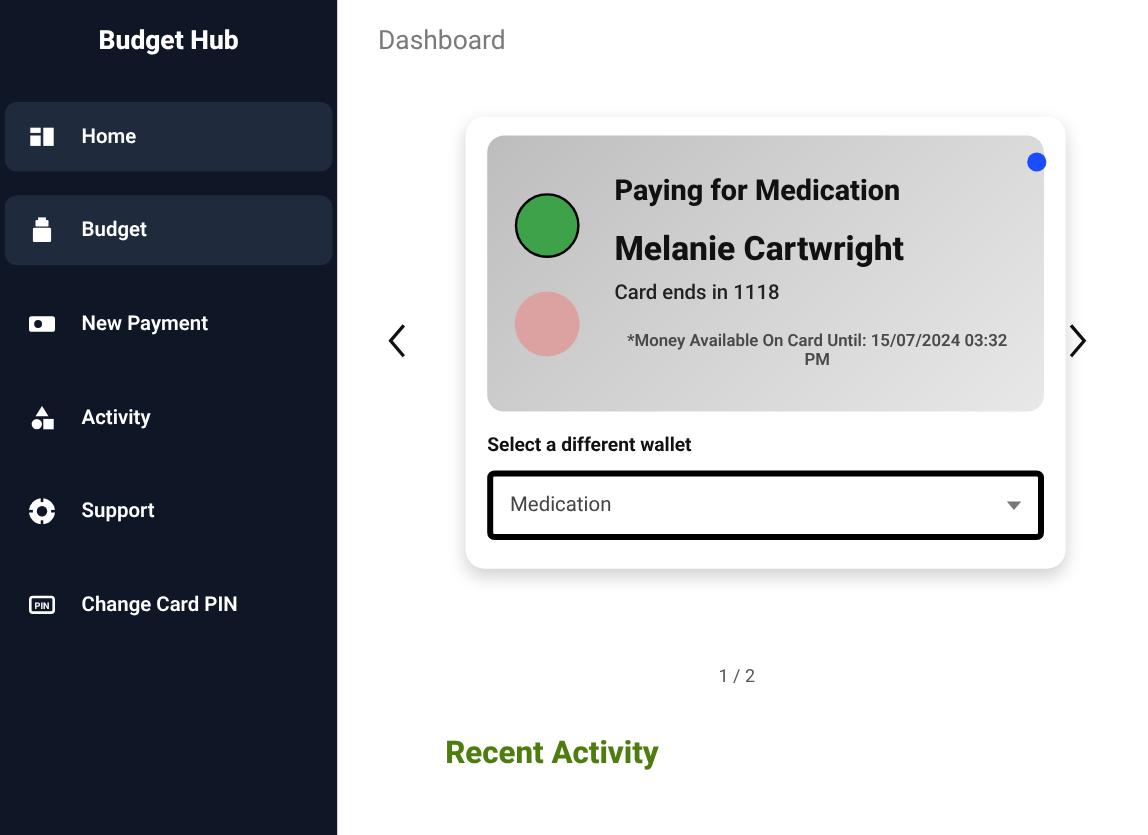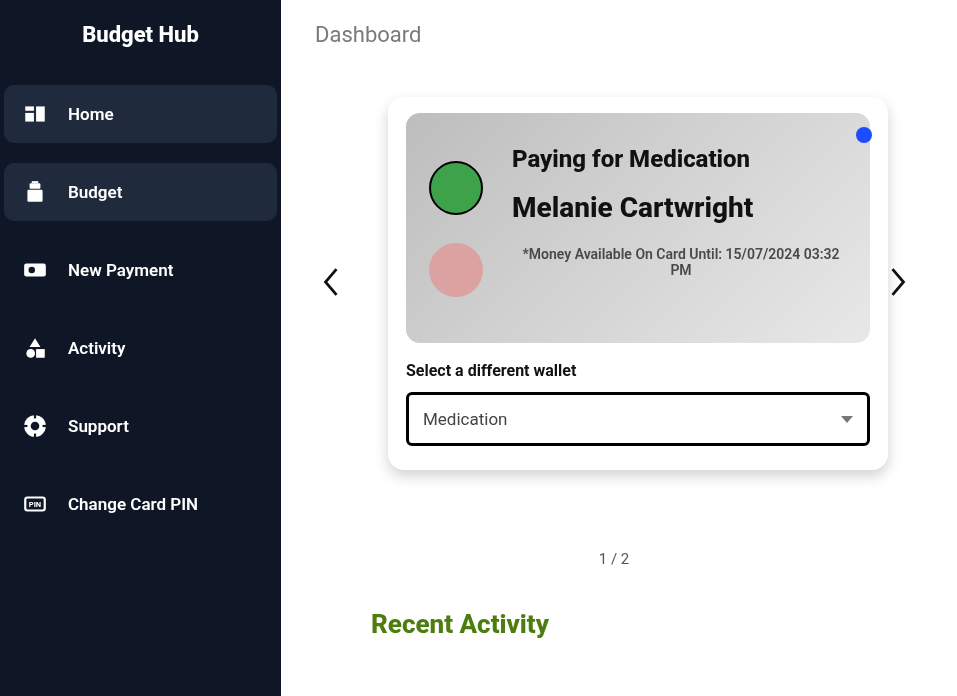--- a/index.html
+++ b/index.html
@@ -149,21 +149,21 @@
     }
 
     .select-label {
       font-size: 16px;
       font-weight: 700;
       color: #111;
       margin-top: 18px;
       margin-bottom: 12px;
     }
     .select-box {
-      border: 3px solid #000000;
+      border: 5px solid #000000;
       border-radius: 6px;
       padding: 14px 14px;
       display: flex;
       align-items: center;
       justify-content: space-between;
       cursor: pointer;
       color: #444;
       font-size: 17px;
     }
     .dropdown-caret {
@@ -278,20 +278,23 @@
       <div class="blue-dot"></div>
       <div class="card">
         <div class="wallet-tile">
           <div class="tile-icons">
             <div class="circle-green"></div>
             <div class="circle-pink"></div>
           </div>
           <div class="tile-text">
             <div class="tile-title">Paying for Medication</div>
             <div class="tile-name">Melanie Cartwright</div>
+            <div class="tile-cardends">
+              <span>Card ends in </span><span>1118</span>
+            </div>
             <div class="tile-footnote">*Money Available On Card Until: 15/07/2024 03:32 PM</div>
           </div>
         </div>
 
         <div class="select-label">Select a different wallet</div>
         <div class="select-box">
           <span>Medication</span>
           <span class="dropdown-caret"></span>
         </div>
       </div>

